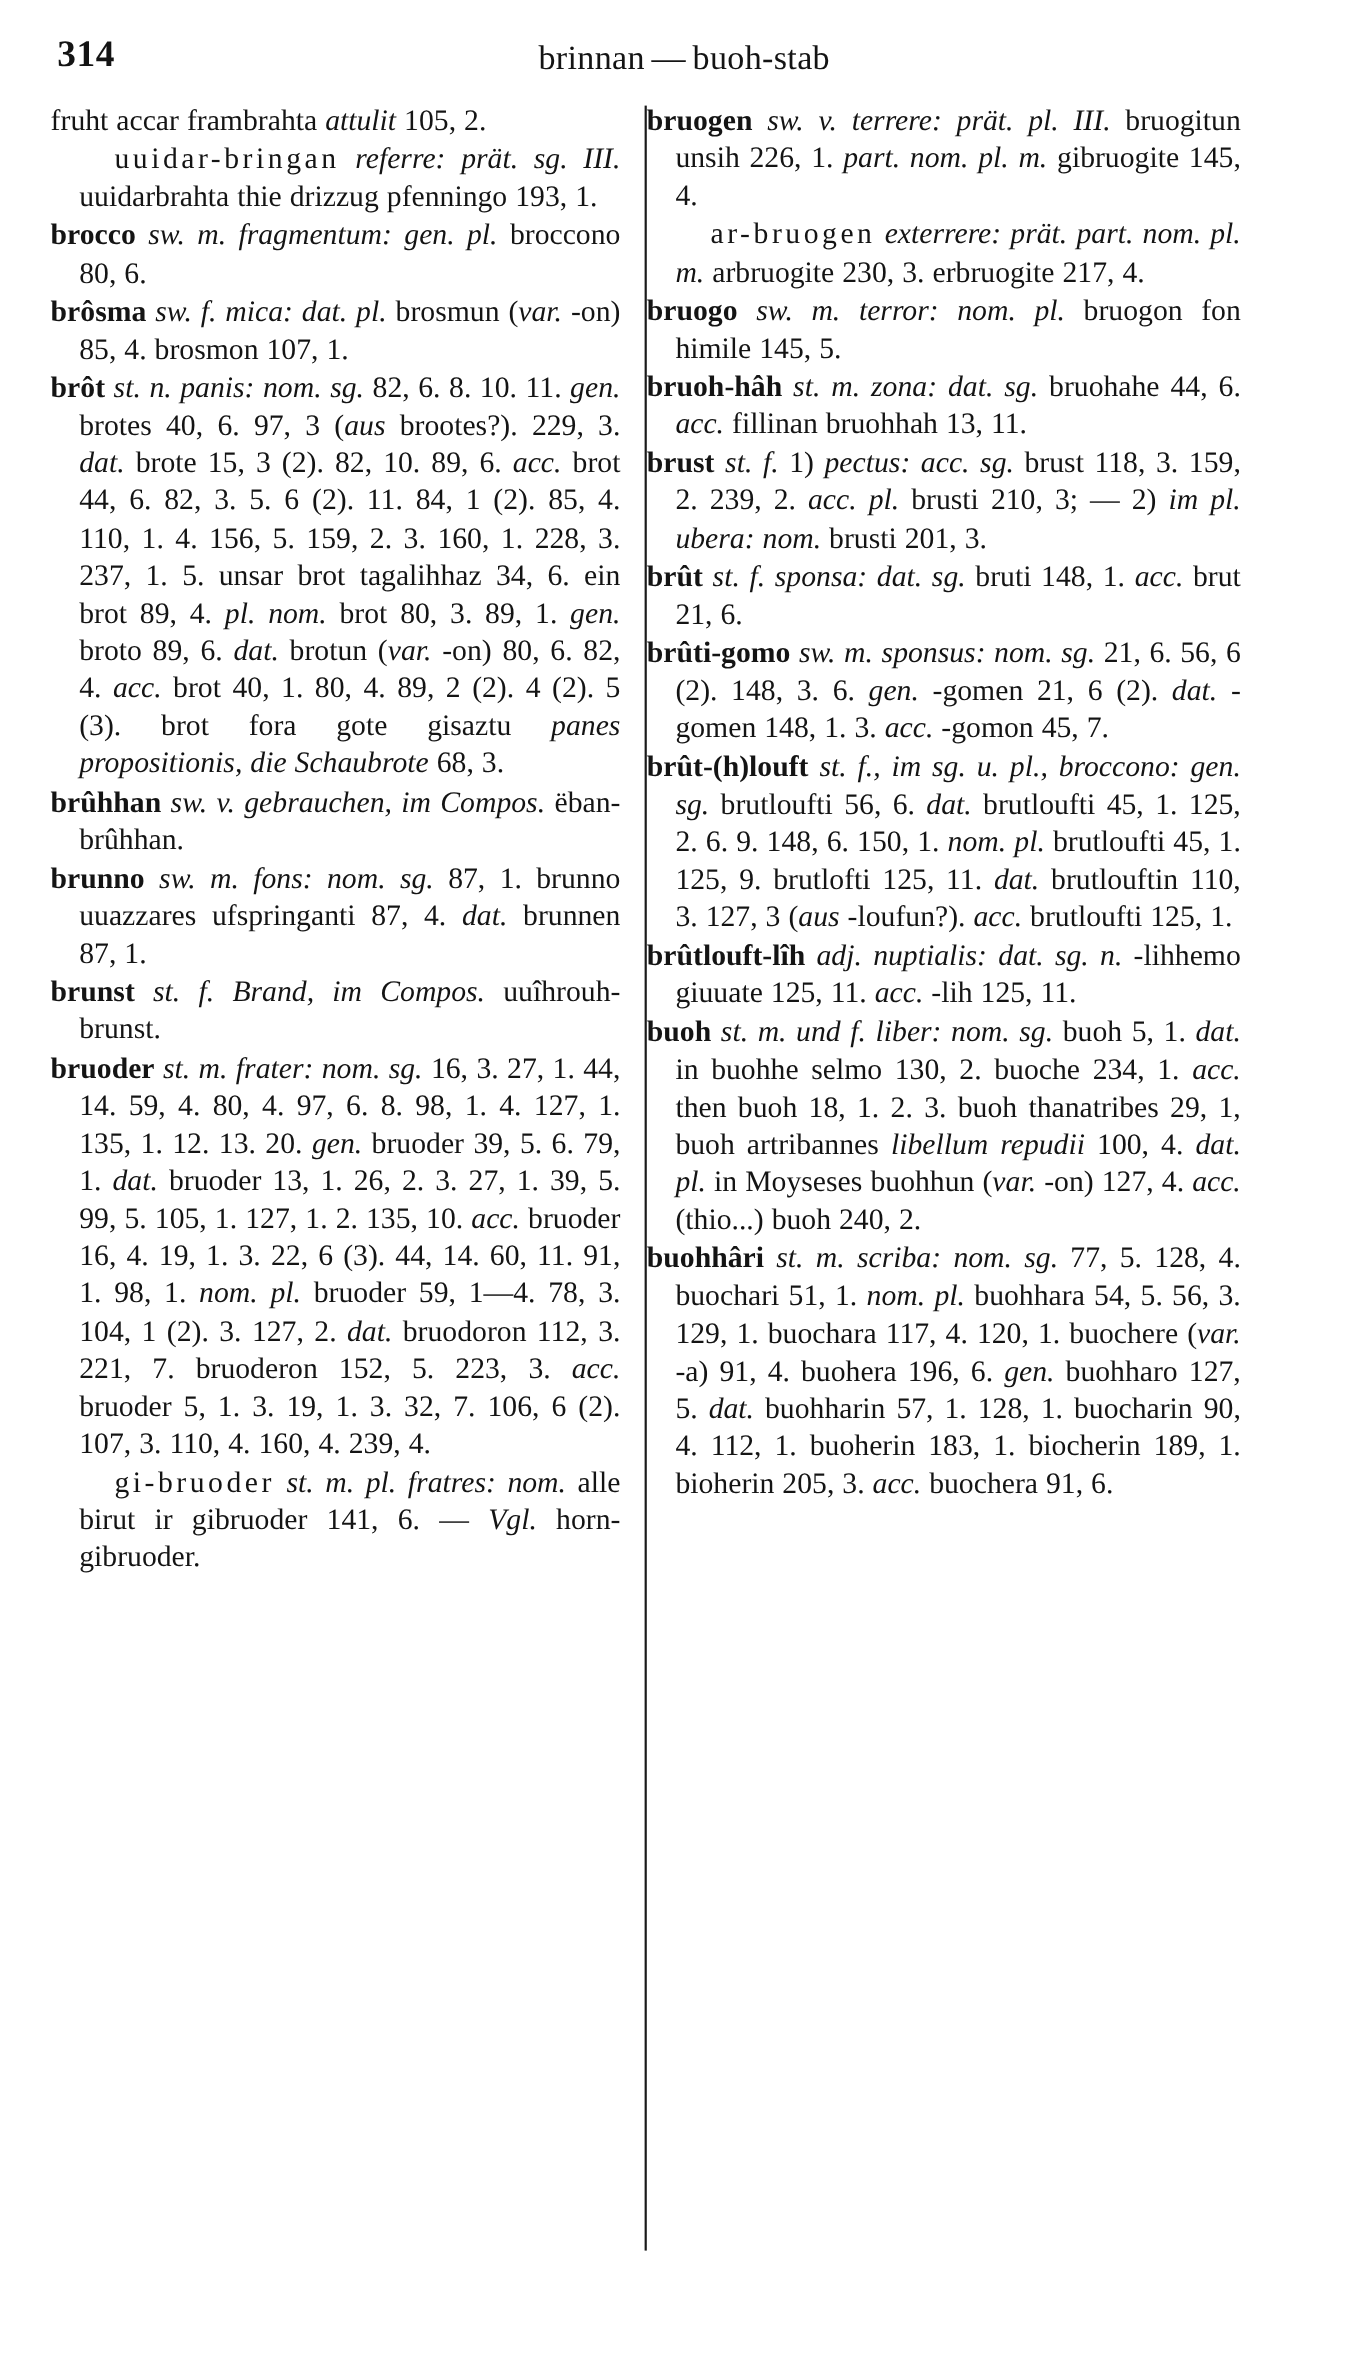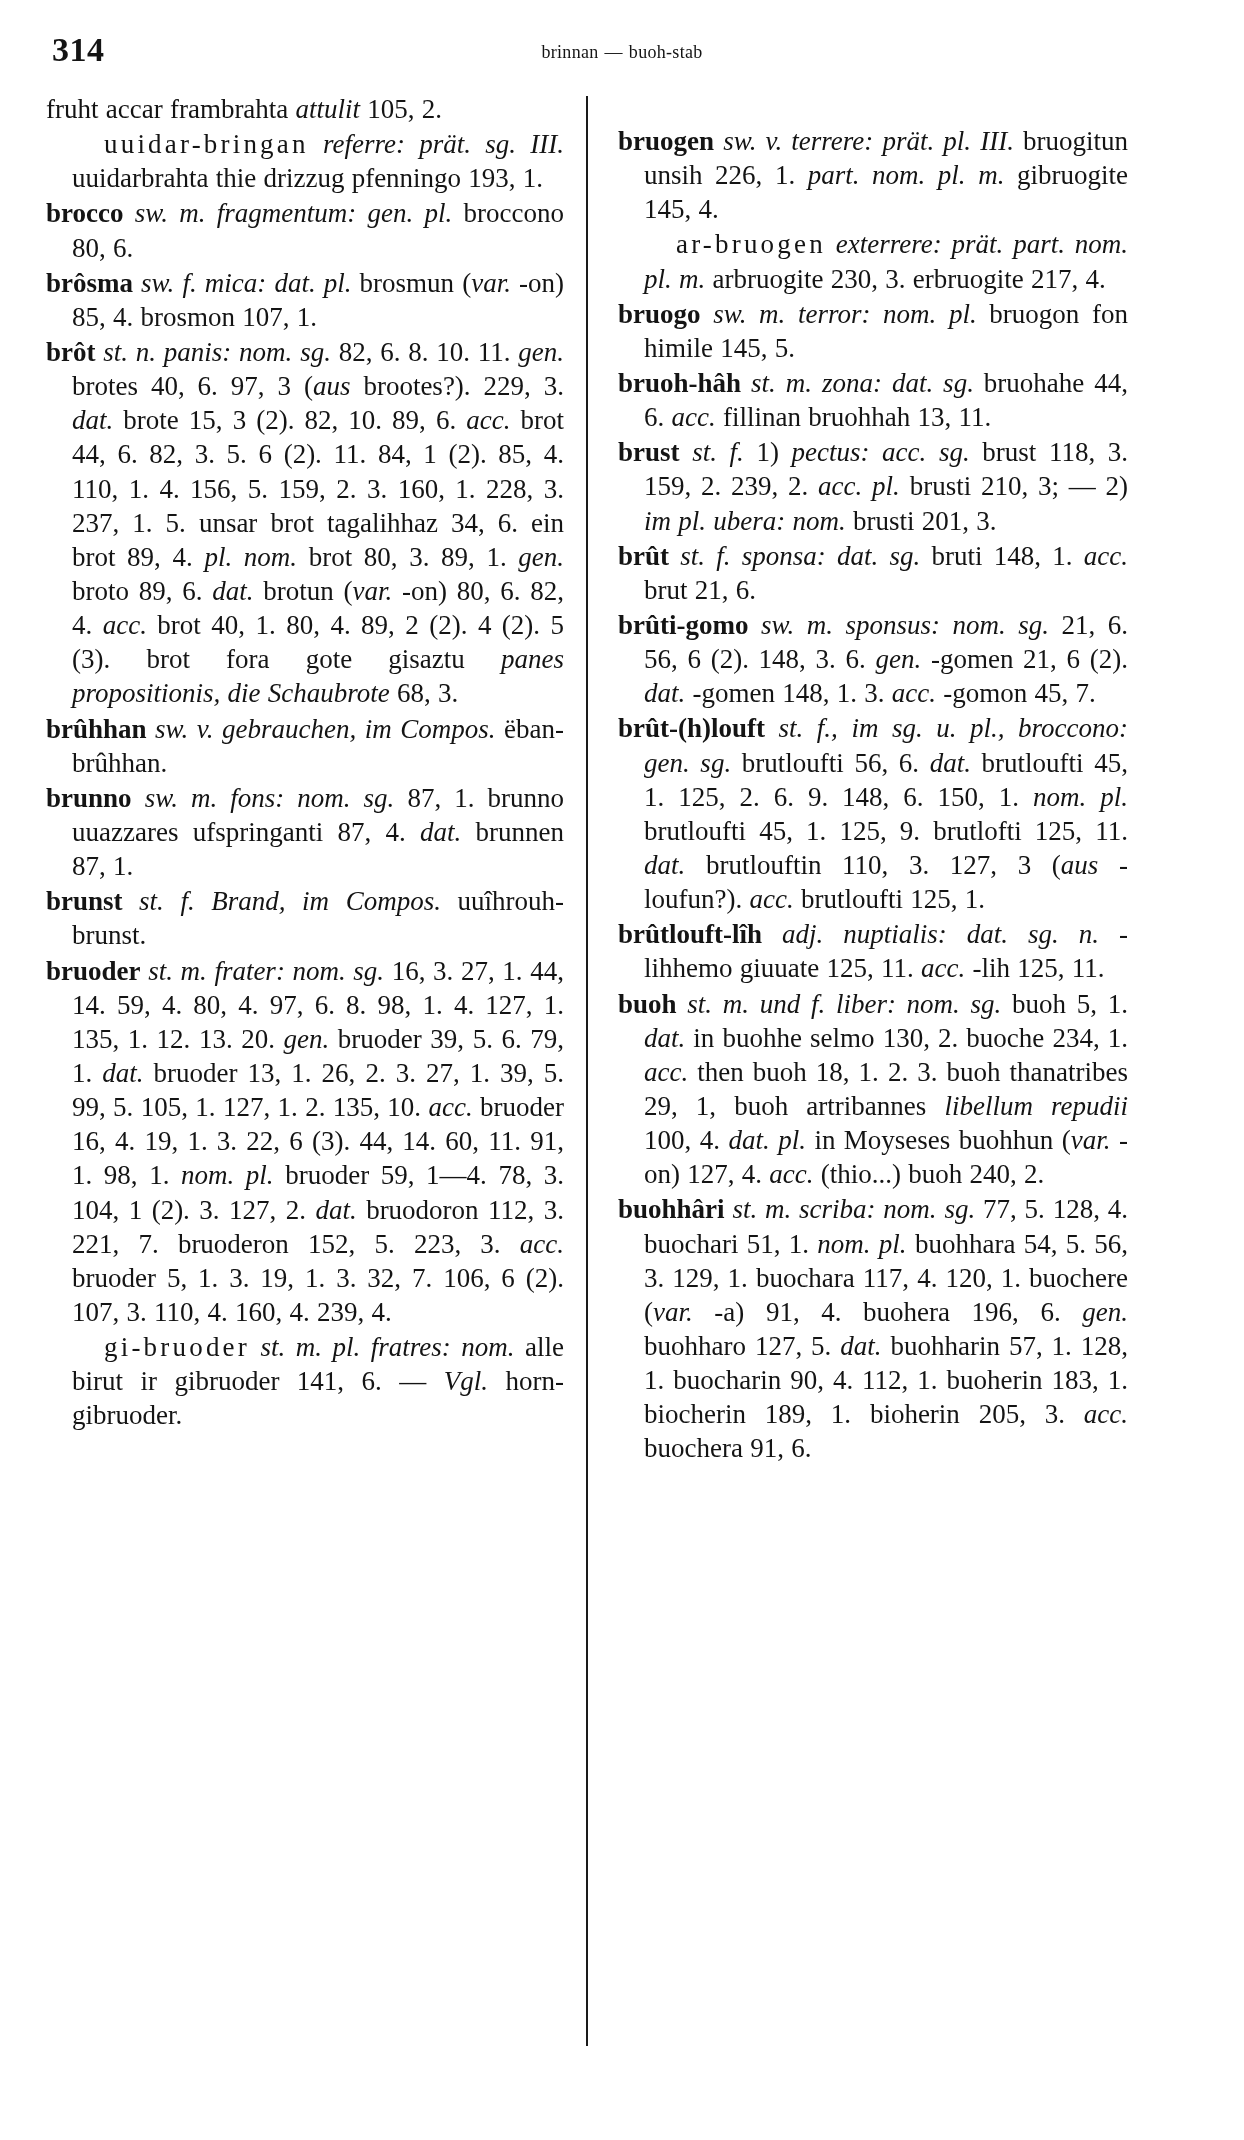--- a/index.html
+++ b/index.html
@@ -32,21 +32,21 @@
     font-size: 34px;
     font-weight: bold;
     letter-spacing: 0.5px;
     line-height: 1;
     padding-top: 2px;
     width: 170px;
   }
   .running-head {
     flex: 1;
     text-align: center;
-    font-size: 18px;
+    font-size: 31px;
     line-height: 1;
     padding-top: 6px;
     letter-spacing: 0.3px;
   }
   .running-head .dash {
     padding: 0 6px;
   }
   .spacer-right {
     width: 170px;
   }
@@ -57,22 +57,20 @@
     gap: 0;
   }
   .col {
     width: 540px;
     box-sizing: border-box;
   }
   .col.left {
     padding-right: 22px;
   }
   .col.right {
-    padding-left: 30px;
-    margin-top: 32px;
   }
   .rule {
     width: 2px;
     background: #1a1a1a;
     margin-top: 4px;
     margin-bottom: 10px;
     align-self: stretch;
     min-height: 1950px;
   }
   .entry {

